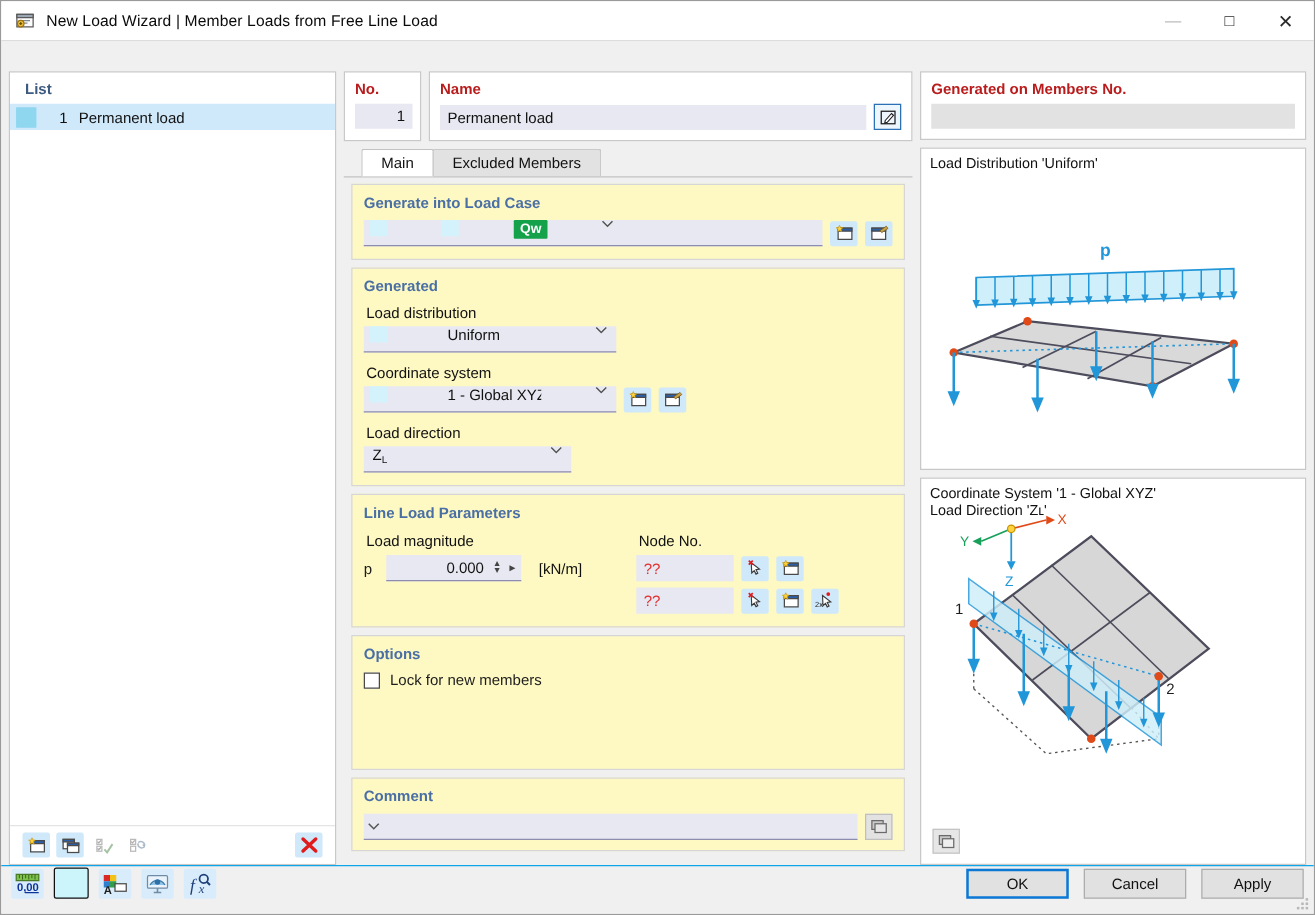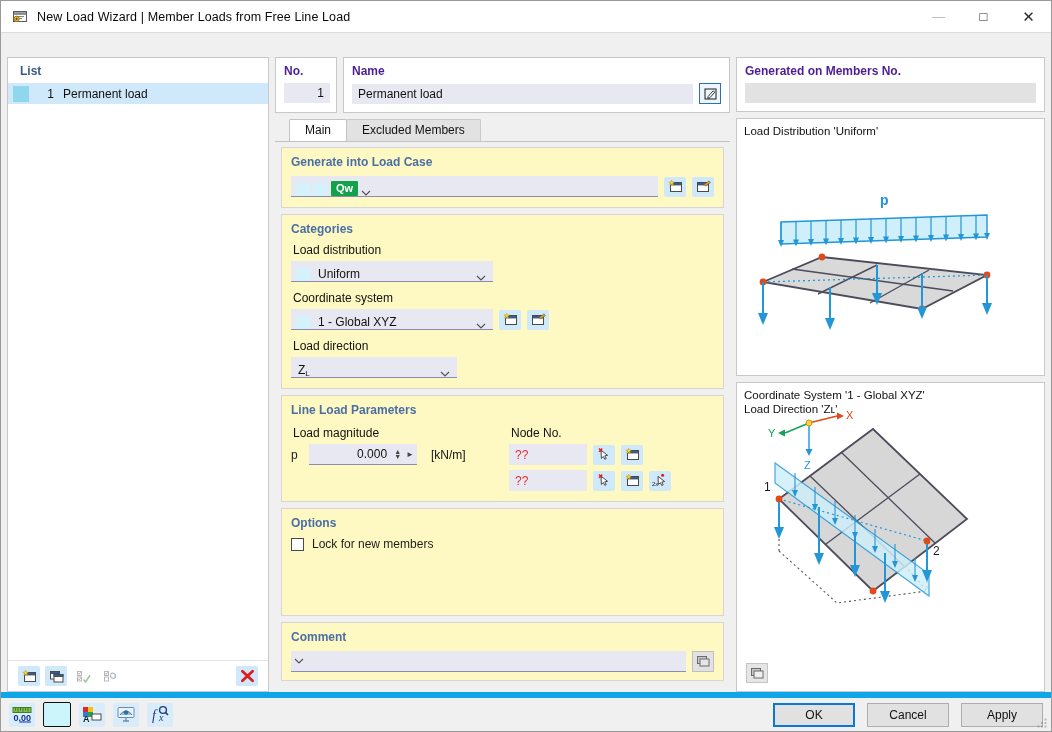--- a/index.html
+++ b/index.html
@@ -107,21 +107,21 @@
   }
   .glabel{
     font-size:12px;color:#4a6fa5;font-weight:bold;margin-bottom:7px;
   }
   .flabel{font-size:12px;color:#111;margin:9px 0 4px 2px;}
   .flabel.first{margin-top:2px;}
 
   
   .combo{
     height:21px;background:#e8e8f2;border:none;border-bottom:1px solid #8c8cb0;
-    display:flex;align-items:flex-end;position:relative;box-sizing:border-box;
+    display:flex;align-items:flex-start;position:relative;box-sizing:border-box;gap:40px;
   }
   .combo .csw{width:14px;height:13px;background:#d4f2fb;margin-left:5px;flex:0 0 14px;}
   .combo .ctxt{font-size:12px;color:#111;margin-left:8px;flex:1 1 auto;
                overflow:hidden;white-space:nowrap;}
   .chev{
     width:16px;flex:0 0 16px;display:flex;align-items:center;justify-content:center;
     margin-right:4px;
   }
   .chev svg{display:block;}
   .badge{
@@ -160,39 +160,39 @@
   }
 
   
   .rightcol{
     flex:1 1 auto;display:flex;flex-direction:column;gap:6px;min-width:0;
   }
   .genbox{
     background:#ffffff;border:1px solid #c8c8c8;box-sizing:border-box;
     padding:6px 8px 8px 8px;
   }
-  .genlabel{font-size:12px;color:#4c1d95;font-weight:bold;margin-bottom:5px;}
+  .genlabel{font-size:12px;color:#b91c1c;font-weight:bold;margin-bottom:5px;}
   .genfield{height:20px;background:#e2e2e2;}
   .preview{
     background:#ffffff;border:1px solid #c8c8c8;box-sizing:border-box;
     position:relative;overflow:hidden;
   }
   .pv1{flex:0 0 258px;}
   .pv2{flex:1 1 auto;}
   .pvtitle{
     position:absolute;left:7px;top:5px;font-size:11.5px;color:#111;
     line-height:14px;white-space:pre-line;
   }
   .pvbtn{position:absolute;left:9px;bottom:8px;}
 
   
   .footer{
     height:39px;flex:0 0 39px;background:#f0f0f0;
-    display:flex;align-items:center;padding:0 8px;box-sizing:border-box;gap:8px;
-    border-top:6px solid #0ea5e9;
+    display:flex;align-items:flex-end;padding:12px 8px;box-sizing:border-box;gap:8px;
+    border-top:1px solid #0ea5e9;
   }
   .fbtn{
     width:26px;height:24px;background:#d8ecfb;border-radius:2px;
     display:flex;align-items:center;justify-content:center;position:relative;
   }
   .fbtn.swatchbtn{background:#ccf4fb;border:1px solid #111;width:26px;height:23px;}
   .dlgbtns{display:flex;gap:12px;margin-left:auto;}
   .dbtn{
     width:82px;height:24px;border:1px solid #adadad;background:#e1e1e1;
     font-size:12px;color:#111;display:flex;align-items:center;justify-content:center;
@@ -337,21 +337,21 @@
               <svg width="17" height="15" viewBox="0 0 17 15">
                 <rect x="2.5" y="3.5" width="11" height="9" fill="#fff" stroke="#4a4a4a"></rect>
                 <rect x="2.5" y="3.5" width="11" height="2.4" fill="#2b5fa8" stroke="#4a4a4a"></rect>
                 <path d="M9 5.5l5-3.6 1.4 1.8-5 3.4z" fill="#c9a24a" stroke="#7a5c10" stroke-width=".6"></path>
               </svg>
             </div>
           </div>
         </div>
 
         <div class="group">
-          <div class="glabel">Categories</div>
+          <div class="glabel">Generated</div>
 
           <div class="flabel first">Load distribution</div>
           <div class="combo" style="width:202px;">
             <i class="csw"></i>
             <span class="ctxt">Uniform</span>
             <span class="chev">
               <svg width="10" height="6" viewBox="0 0 10 6">
                   <path d="M1 1l4 4 4-4" stroke="#555" fill="none" stroke-width="1.2"></path>
                 </svg>
             </span>

